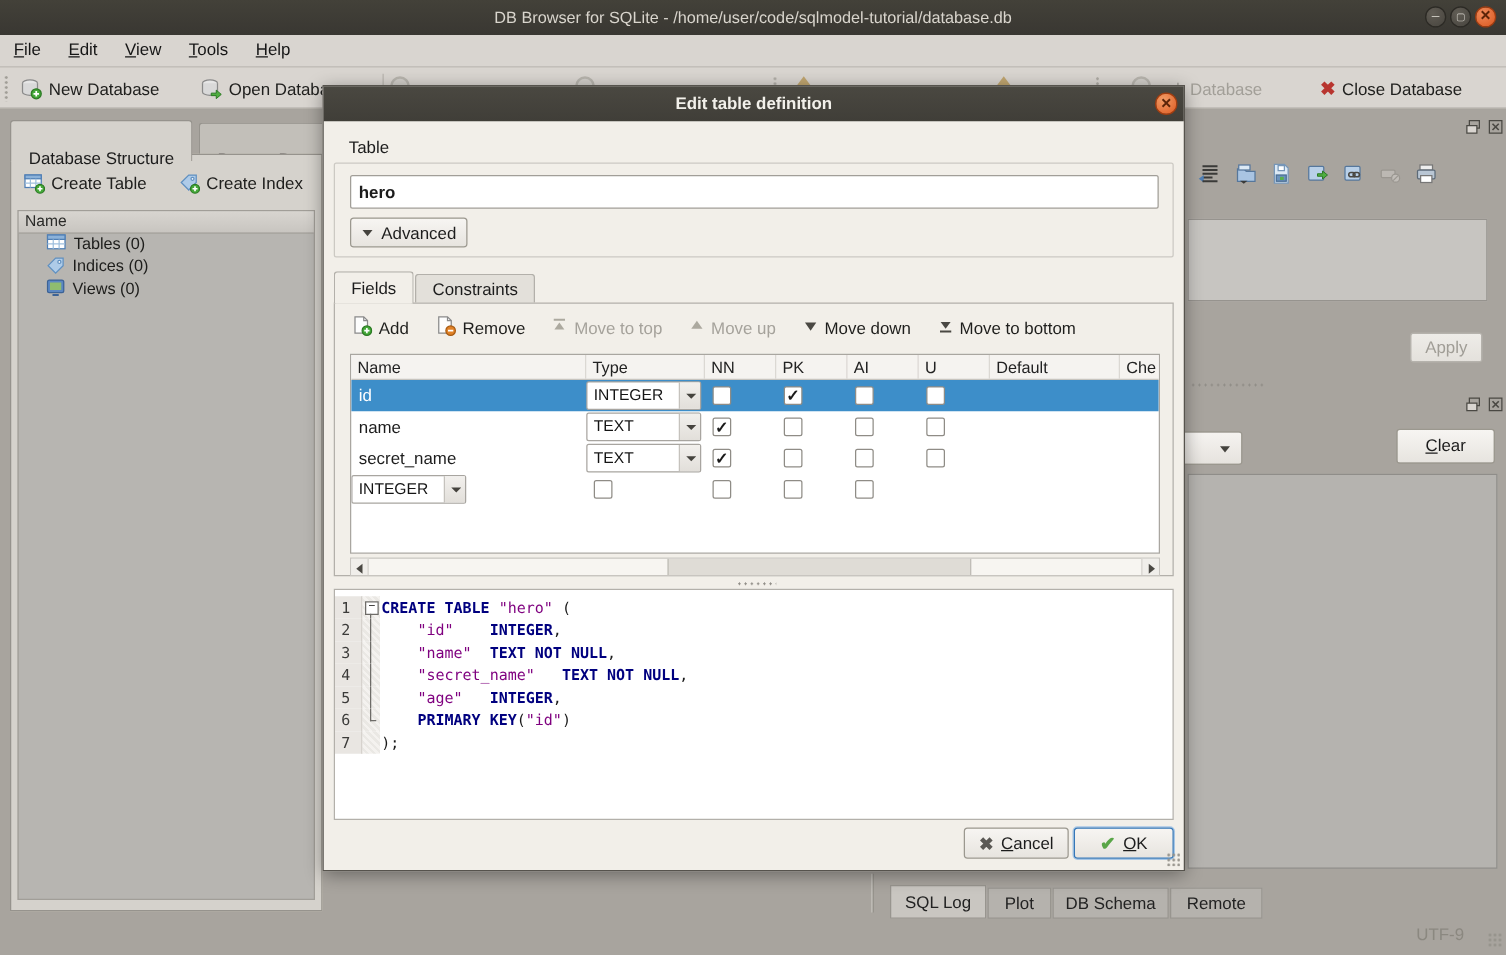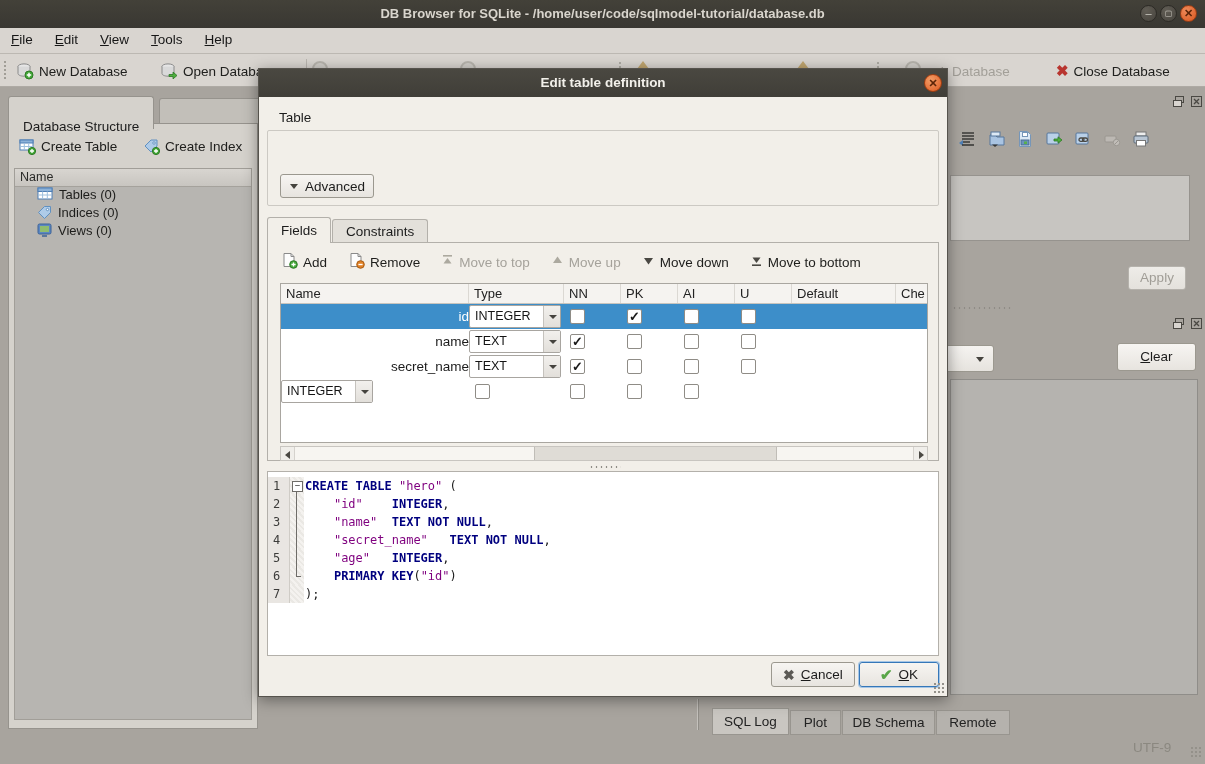--- a/index.html
+++ b/index.html
@@ -1,21 +1,21 @@
 <!DOCTYPE html>
 <html><head>
 <meta charset="utf-8">
 <style>
   * { margin:0; padding:0; box-sizing:border-box; }
   html,body { width:1205px; height:764px; }
   body { position:relative; background:#a8a49e; font-family:"Liberation Sans",sans-serif; font-size:13px; color:#1c1c1c; overflow:hidden; }
 
   
   .titlebar { position:absolute; left:0; top:0; width:1205px; height:28px; background:linear-gradient(#434139,#393732); color:#d9d5cd; }
-  .titlebar .wtitle { position:absolute; left:0; right:0; top:0; height:28px; line-height:28px; text-align:center; font-weight:bold; font-size:13px; }
+  .titlebar .wtitle { position:absolute; left:0; right:0; top:0; height:28px; line-height:28px; text-align:center; font-weight:normal; font-size:13px; }
   .winbtns { position:absolute; right:8px; top:5px; display:flex; gap:3px; }
   .winbtn { width:17px; height:17px; border-radius:50%; background:radial-gradient(circle at 35% 30%,#615d55,#47443e); border:1px solid #2c2a25; color:#cfccc4; font-size:11px; line-height:15px; text-align:center; }
   .winbtn.close { background:radial-gradient(circle at 35% 30%,#ef8a5a,#d9571f); border-color:#9c3c12; color:#5c2408; font-weight:bold; }
   .winbtn .glyph { display:block; margin-top:0px; }
   .menubar { position:absolute; left:0; top:28px; width:1205px; height:26px; background:#d9d5d0; border-bottom:1px solid #bcb8b2; }
   .menu-item { display:inline-block; padding:4px 11px 5px; font-size:13.5px; color:#161616; }
   .mn { display:inline-block; }
   .mn::first-letter { text-decoration:underline; }
   .toolbar { position:absolute; left:0; top:54px; width:1205px; height:33px; background:#d9d5d0; border-bottom:1px solid #aeaaa4; }
   .tb-handle { position:absolute; left:3px; top:6px; width:4px; height:21px; background-image:radial-gradient(#a19e97 1px, transparent 1.2px); background-size:4px 4px; }
@@ -74,21 +74,21 @@
   .fields-frame { position:absolute; left:8px; top:173px; width:672px; height:219px; border:1px solid #b3b0aa; background:#f2efe9; }
   .ftb { position:absolute; top:9px; height:20px; display:flex; gap:12px; padding-left:13px; }
   .ftb-item { display:flex; align-items:center; gap:5px; font-size:13.5px; color:#1e1e1c; margin-right:9px; }
   .ftb-item.disabled { color:#a5a29b; }
   .ftable { position:absolute; left:12px; top:40px; width:648px; height:160px; background:#fff; border:1px solid #a9a6a0; overflow:hidden; }
   .fhead { display:grid; grid-template-columns:188px 95px 57px 57px 57px 57px 104px 33px; height:20px; background:#f5f3f0; border-bottom:1px solid #c7c4be; }
   .fhead span { padding-left:5px; font-size:13px; line-height:19px; color:#222; border-right:1px solid #dbd8d3; overflow:hidden; white-space:nowrap; }
   .frow { display:grid; grid-template-columns:188px 95px 57px 57px 57px 57px 104px 33px; height:25px; align-items:center; }
   .frow.sel { background:#3d8ec9; }
   .frow.sel .fname { color:#fff; }
-  .fname { padding-left:6px; font-size:13.5px; line-height:25px;text-align:right; }
+  .fname { padding-left:6px; font-size:13.5px; line-height:25px; }
   .combo { position:relative; width:92px; height:23px; background:#fff; border:1px solid #a8a5a0; border-radius:2px; font-size:12.5px; line-height:21px; padding-left:5px; color:#141414; }
   .combo .carr { position:absolute; right:0; top:0; width:17px; height:21px; background:linear-gradient(#f2f0ed,#e2dfda); border-left:1px solid #c5c2bd; }
   .combo .carr:after { content:""; position:absolute; left:5px; top:9px; border-left:4px solid transparent; border-right:4px solid transparent; border-top:4px solid #45433e; }
   .cbwrap { display:flex; justify-content:flex-start; padding-left:6px; }
   .cb { width:15px; height:15px; background:#fff; border:1px solid #8f8c86; border-radius:2px; font-size:13px; font-weight:bold; line-height:13px; text-align:center; color:#1a1a1a; }
   .hscroll { position:absolute; left:12px; top:203px; width:648px; height:15px; border:1px solid #c8c5c0; background:#f7f5f1; }
   .hs-arr { position:absolute; top:0; width:14px; height:13px; background:#f0eeea; }
   .hs-arr:after { content:""; position:absolute; top:4px; }
   .hs-left { left:0; border-right:1px solid #d5d2cd; }
   .hs-left:after { left:4px; border-top:4px solid transparent; border-bottom:4px solid transparent; border-right:5px solid #4a4843; }
@@ -301,20 +301,21 @@
 <div class="vline-bottom"></div>
 <div class="utf8">UTF-9</div>
 <div class="grip" style="left:1190px; top:746px; width:12px; height:12px;"></div>
 
 <div class="dialog">
   <div class="dlg-title">Edit table definition</div>
   <div class="dlg-close">✕</div>
 
   <div class="dlg-label">Table</div>
   <div class="grp">
+    <div class="name-input">hero</div>
     <div class="btn adv-btn">
       <span class="adv-arr"></span>
       <span>Advanced</span>
     </div>
   </div>
 
   <div class="dtab active" style="left:8px;"><span>Fields</span></div>
   <div class="dtab inactive" style="left:73px;"><span>Constraints</span></div>
 
   <div class="fields-frame">

